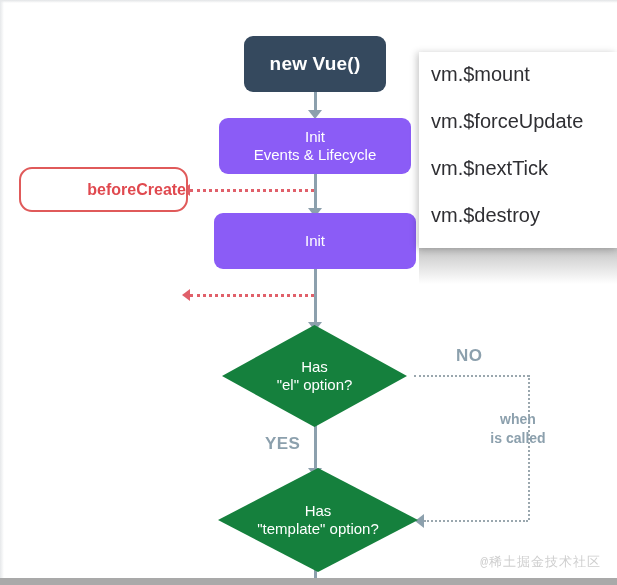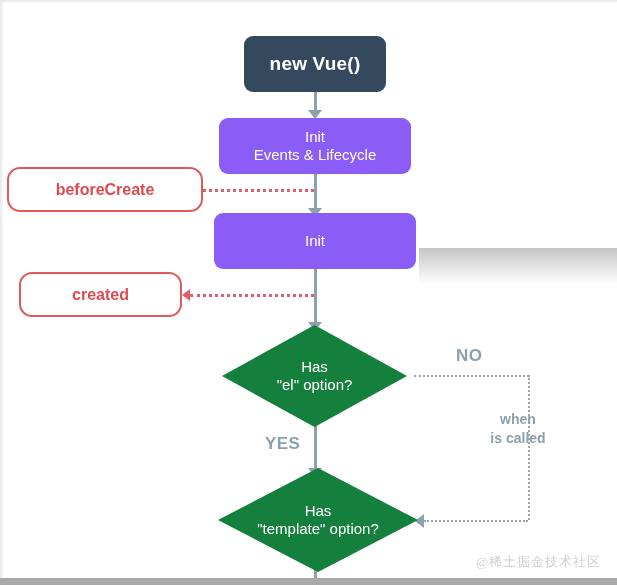--- a/index.html
+++ b/index.html
@@ -168,21 +168,21 @@
   }
 
   
   .watermark {
     position: absolute;
     right: 16px;
     bottom: 14px;
     color: #cfcfcf;
     font-size: 13px;
     letter-spacing: 1px;
-    font-family: Liberation Serif, serif;
+    font-family: Liberation Mono, monospace;
   }
 </style>
 </head>
 <body>
 
 <div id="canvas">
 
   <div class="edge-top"></div>
   <div class="edge-left"></div>
 
@@ -217,27 +217,24 @@
 
   <div class="node node-green" style="left:219px; top:118px; width:192px; height:56px; flex-direction:column;">
     <span>Init</span>
     <span>Events &amp; Lifecycle</span>
   </div>
 
   <div class="node node-green" style="left:214px; top:213px; width:202px; height:56px; flex-direction:column;">
     <span>Init</span>
   </div>
 
-  <div class="node node-hook" style="left:7px; top:167px; width:196px; height:45px;">
+  <div class="node node-hook" style="left:19px; top:167px; width:169px; height:45px;justify-content:flex-end;">
     <span>beforeCreate</span>
   </div>
 
-  <div class="node node-hook" style="left:19px; top:272px; width:163px; height:45px;">
-    <span>created</span>
-  </div>
 
   <div class="node node-diamond" style="left:222px; top:325px; width:185px; height:102px; flex-direction:column;">
     <span class="dlabel">Has</span>
     <span class="dlabel">"el" option?</span>
   </div>
 
   <div class="node node-diamond" style="left:218px; top:468px; width:200px; height:104px; flex-direction:column;">
     <span class="dlabel">Has</span>
     <span class="dlabel">"template" option?</span>
   </div>
@@ -245,17 +242,23 @@
   <div class="branch-label" style="left:456px; top:346px;">NO</div>
 
   <div class="branch-label" style="left:265px; top:434px;">YES</div>
 
   <div class="note" style="left:438px; top:410px;text-align:center;">
     <div>when</div>
     <div>is called</div>
   </div>
 
   <div class="api-shadow"></div>
+  <div class="api-panel">
+    <div class="api-item">vm.$mount</div>
+    <div class="api-item">vm.$forceUpdate</div>
+    <div class="api-item">vm.$nextTick</div>
+    <div class="api-item">vm.$destroy</div>
+  </div>
 
   <div class="watermark">@稀土掘金技术社区</div>
 
   <div class="edge-bottom"></div>
 </div>
 
 </body></html>

